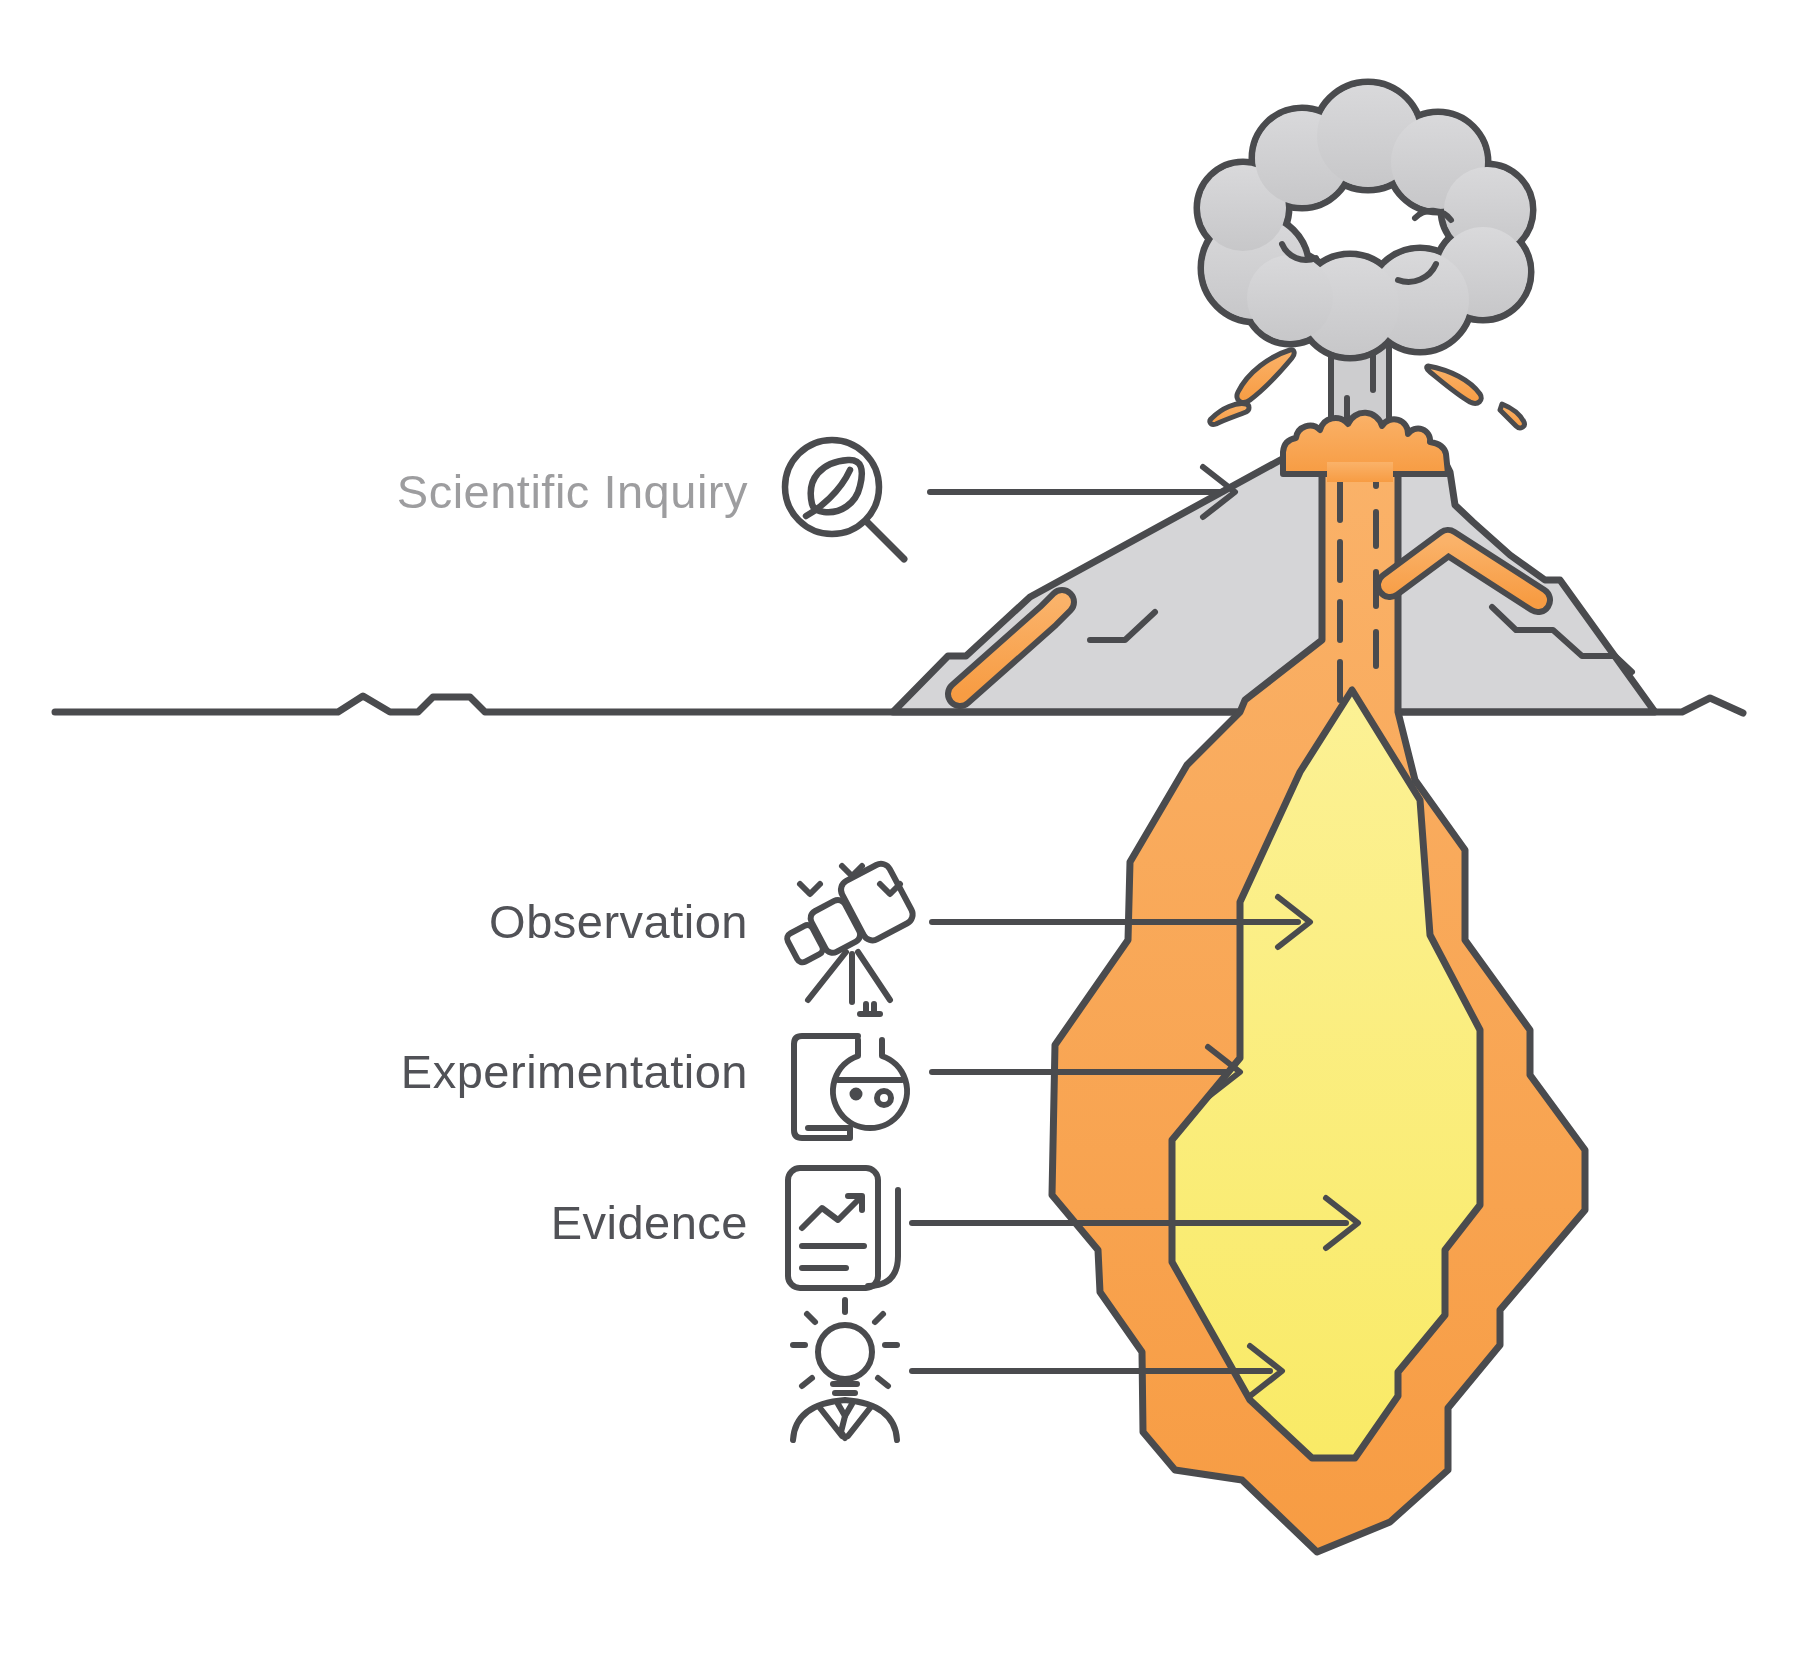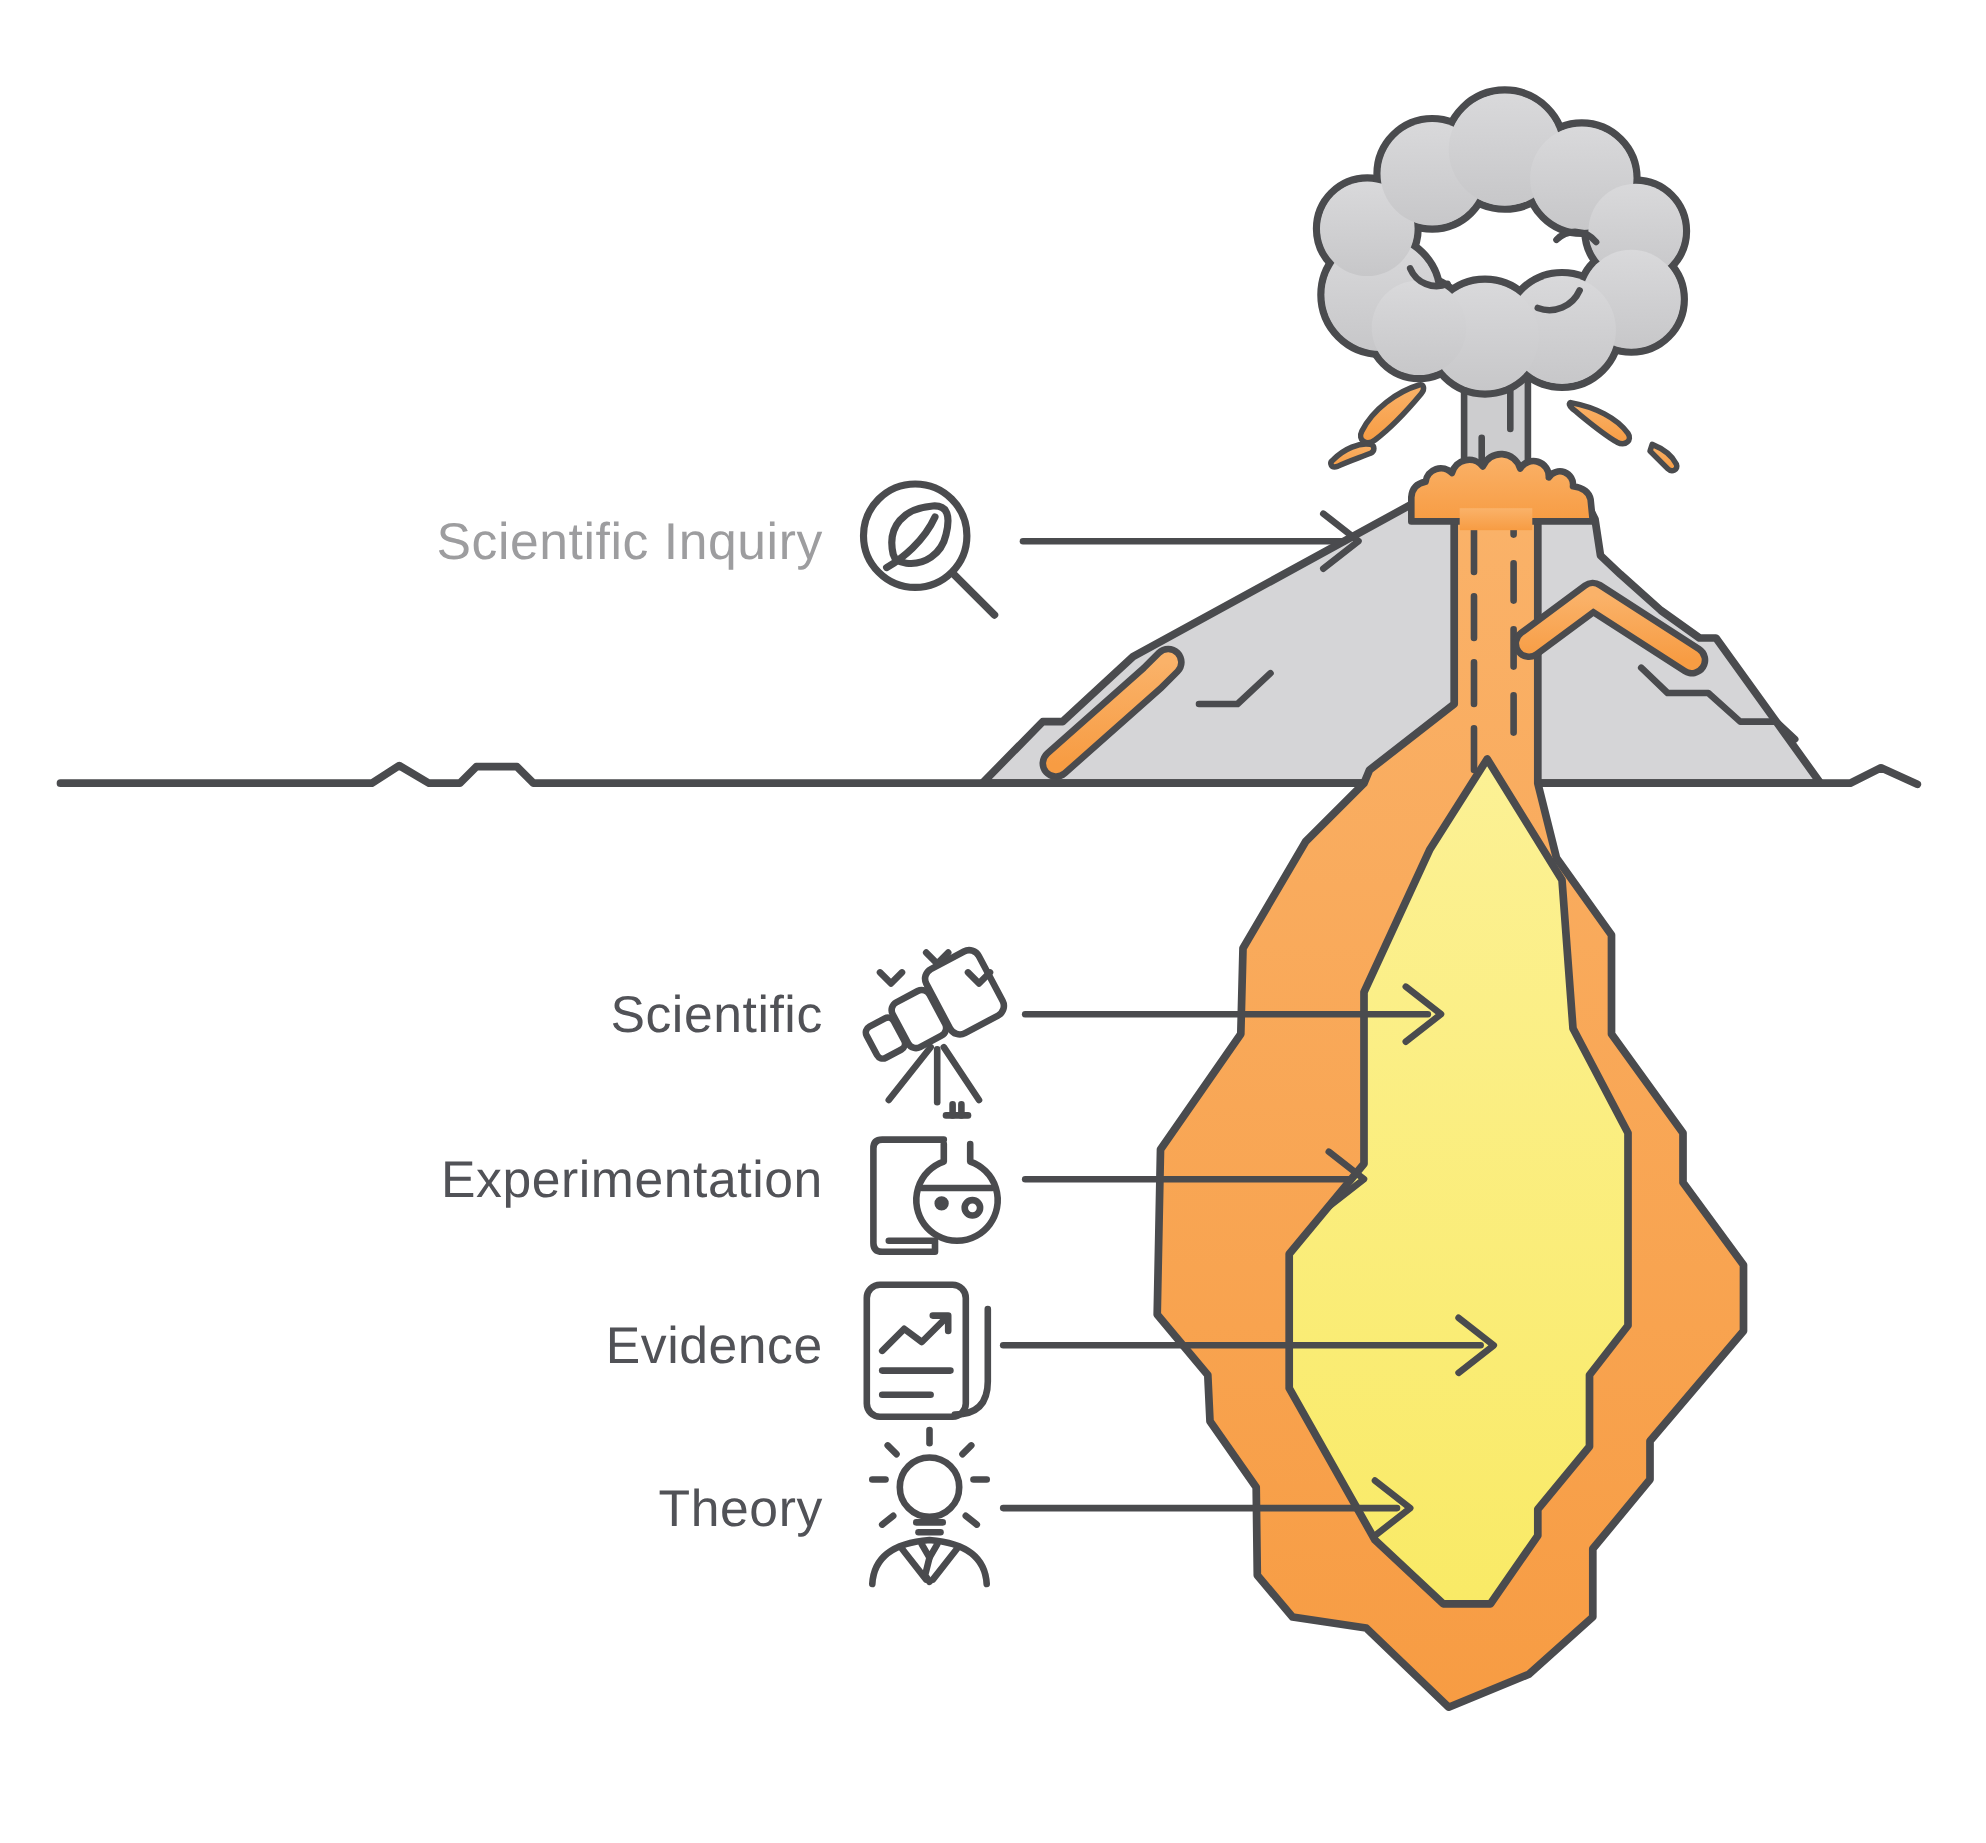--- a/index.html
+++ b/index.html
@@ -219,17 +219,16 @@
         <path d="M878,1378 L888,1386"></path>
       <path d="M793,1440 Q795,1404 845,1400 Q895,1404 897,1440"></path>
       <path d="M820,1408 L842,1436"></path>
         <path d="M870,1408 L848,1436"></path>
       <path d="M838,1404 L845,1416 L852,1404"></path>
       <path d="M845,1416 L841,1432 L845,1438"></path>
     </g>
   </svg>
 
   <div class="label light" style="top:464px">Scientific Inquiry</div>
-  <div class="label" style="top:894px">Scientific</div>
+  <div class="label" style="top:894px">Observation</div>
   <div class="label" style="top:1195px">Evidence</div>
   <div class="label" style="top:1044px">Experimentation</div>
-  <div class="label" style="top:1343px">Theory</div>
 </div>
 
 </body></html>

